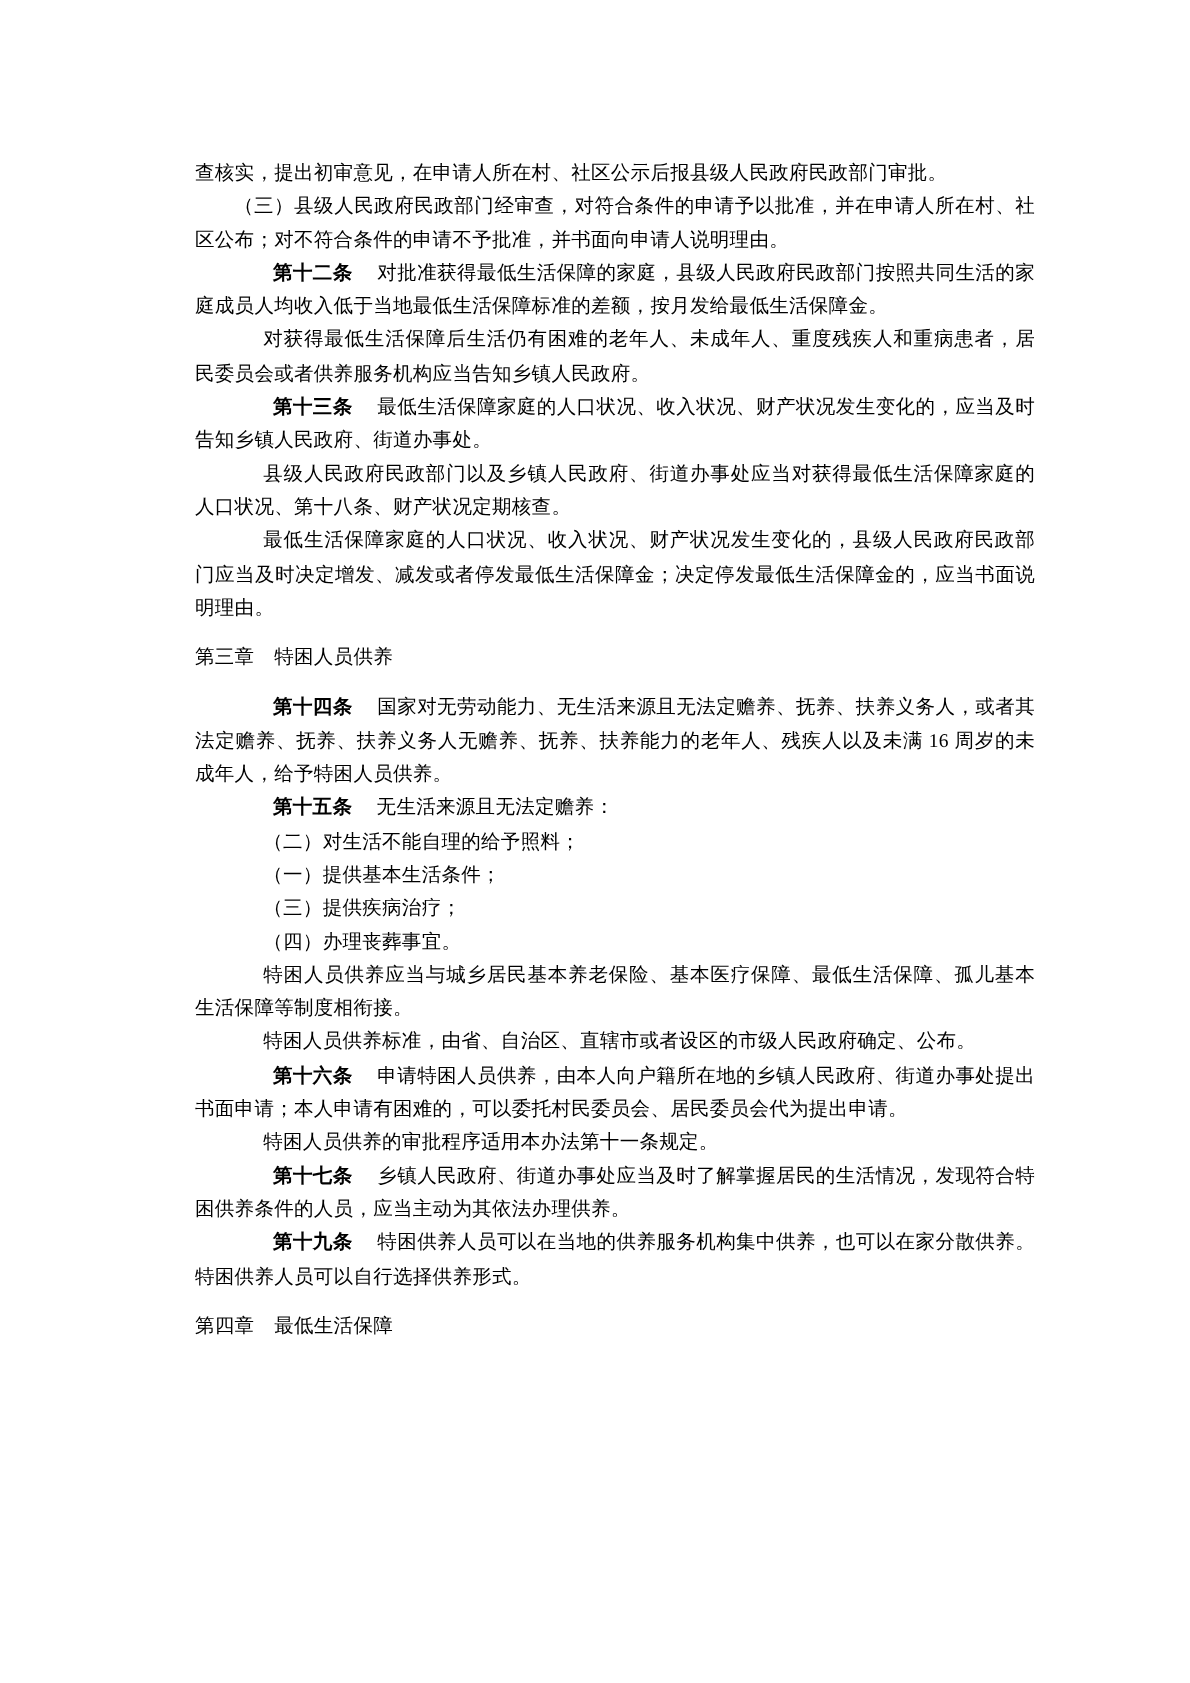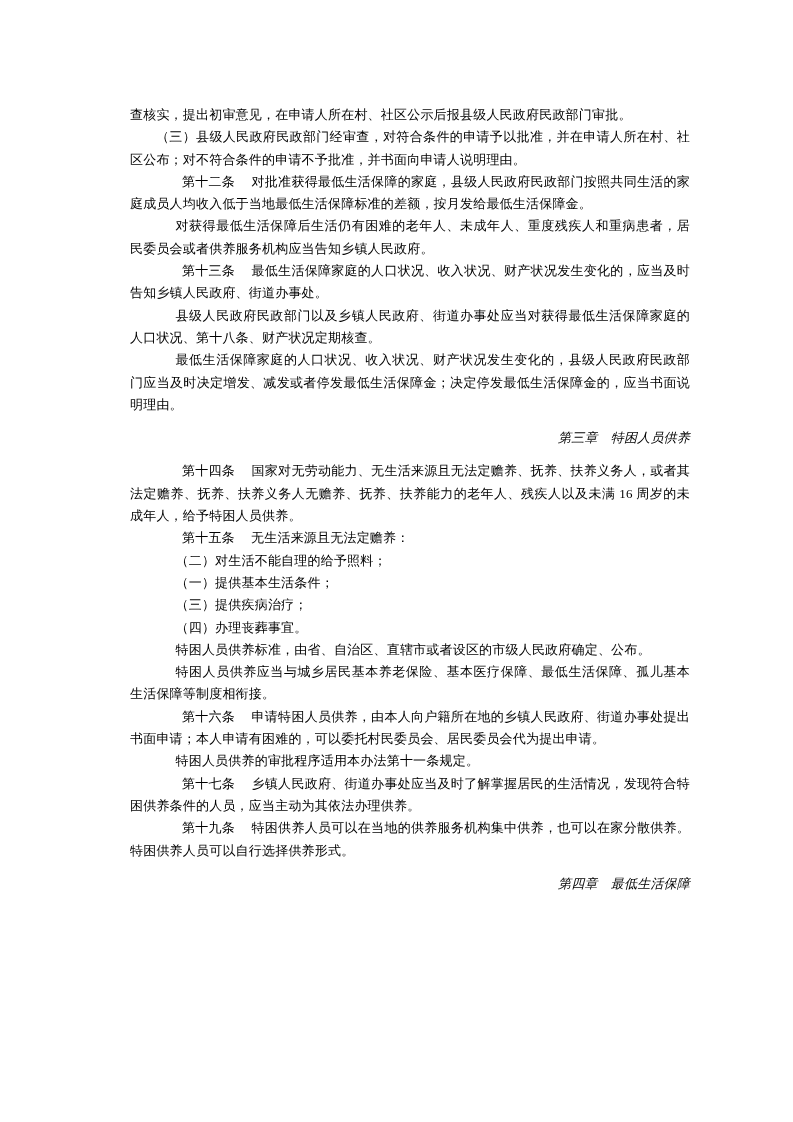--- a/index.html
+++ b/index.html
@@ -28,27 +28,26 @@
     line-height: 22.3px;
     text-align: justify;
     letter-spacing: 0.2px;
     margin-left: 12px;
   }
   p.para { text-indent: 3.5em; }
   p.indent-0 { text-indent: 0; }
   p.indent-2 { text-indent: 2em; }
   p.indent-3_5 { text-indent: 3.5em; }
   p.article { text-indent: 4em; }
-  .art-num { font-weight: normal; }
+  .art-num { font-weight: bold; }
   .art-gap { display: inline-block; width: 1.25em; }
   p.chapter {
-    text-align: right;
+    text-align: left;
     text-indent: 0;
     margin: 11px 0;
-    font-style: italic;
   }
 </style>
 </head>
 <body>
 
 <div class="page">
   <div class="content">
       <p class="para indent-0">查核实，提出初审意见，在申请人所在村、社区公示后报县级人民政府民政部门审批。</p>
       <p class="para indent-2">（三）县级人民政府民政部门经审查，对符合条件的申请予以批准，并在申请人所在村、社区公布；对不符合条件的申请不予批准，并书面向申请人说明理由。</p>
       <p class="article"><span class="art-num">第十二条</span><span class="art-gap"></span><span>对批准获得最低生活保障的家庭，县级人民政府民政部门按照共同生活的家庭成员人均收入低于当地最低生活保障标准的差额，按月发给最低生活保障金。</span></p>
@@ -56,21 +55,21 @@
       <p class="article"><span class="art-num">第十三条</span><span class="art-gap"></span><span>最低生活保障家庭的人口状况、收入状况、财产状况发生变化的，应当及时告知乡镇人民政府、街道办事处。</span></p>
       <p class="para indent-3_5">县级人民政府民政部门以及乡镇人民政府、街道办事处应当对获得最低生活保障家庭的人口状况、第十八条、财产状况定期核查。</p>
       <p class="para indent-3_5">最低生活保障家庭的人口状况、收入状况、财产状况发生变化的，县级人民政府民政部门应当及时决定增发、减发或者停发最低生活保障金；决定停发最低生活保障金的，应当书面说明理由。</p>
       <p class="chapter">第三章　特困人员供养</p>
       <p class="article"><span class="art-num">第十四条</span><span class="art-gap"></span><span>国家对无劳动能力、无生活来源且无法定赡养、抚养、扶养义务人，或者其法定赡养、抚养、扶养义务人无赡养、抚养、扶养能力的老年人、残疾人以及未满 16 周岁的未成年人，给予特困人员供养。</span></p>
       <p class="article"><span class="art-num">第十五条</span><span class="art-gap"></span><span>无生活来源且无法定赡养：</span></p>
       <p class="para indent-3_5">（二）对生活不能自理的给予照料；</p>
       <p class="para indent-3_5">（一）提供基本生活条件；</p>
       <p class="para indent-3_5">（三）提供疾病治疗；</p>
       <p class="para indent-3_5">（四）办理丧葬事宜。</p>
+      <p class="para indent-3_5">特困人员供养应当与城乡居民基本养老保险、基本医疗保障、最低生活保障、孤儿基本生活保障等制度相衔接。</p>
       <p class="para indent-3_5">特困人员供养标准，由省、自治区、直辖市或者设区的市级人民政府确定、公布。</p>
-      <p class="para indent-3_5">特困人员供养应当与城乡居民基本养老保险、基本医疗保障、最低生活保障、孤儿基本生活保障等制度相衔接。</p>
       <p class="article"><span class="art-num">第十六条</span><span class="art-gap"></span><span>申请特困人员供养，由本人向户籍所在地的乡镇人民政府、街道办事处提出书面申请；本人申请有困难的，可以委托村民委员会、居民委员会代为提出申请。</span></p>
       <p class="para indent-3_5">特困人员供养的审批程序适用本办法第十一条规定。</p>
       <p class="article"><span class="art-num">第十七条</span><span class="art-gap"></span><span>乡镇人民政府、街道办事处应当及时了解掌握居民的生活情况，发现符合特困供养条件的人员，应当主动为其依法办理供养。</span></p>
       <p class="article"><span class="art-num">第十九条</span><span class="art-gap"></span><span>特困供养人员可以在当地的供养服务机构集中供养，也可以在家分散供养。特困供养人员可以自行选择供养形式。</span></p>
       <p class="chapter">第四章　最低生活保障</p>
     </div>
 </div>
 
 </body></html>

